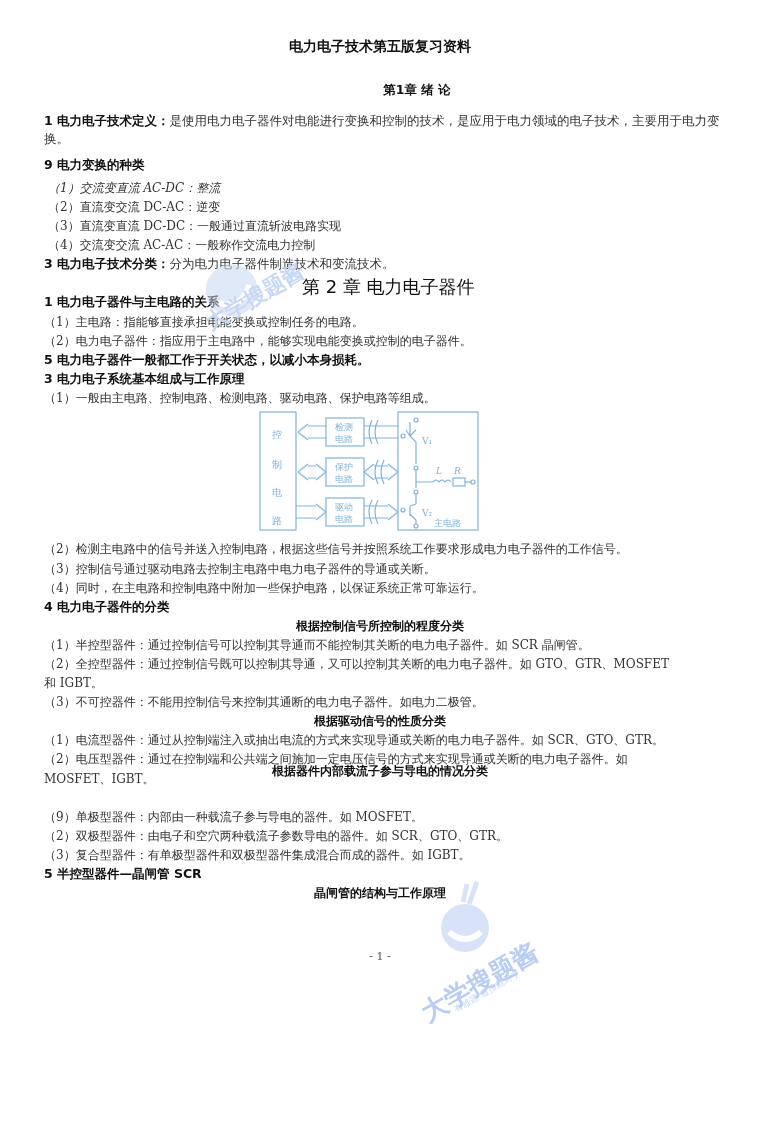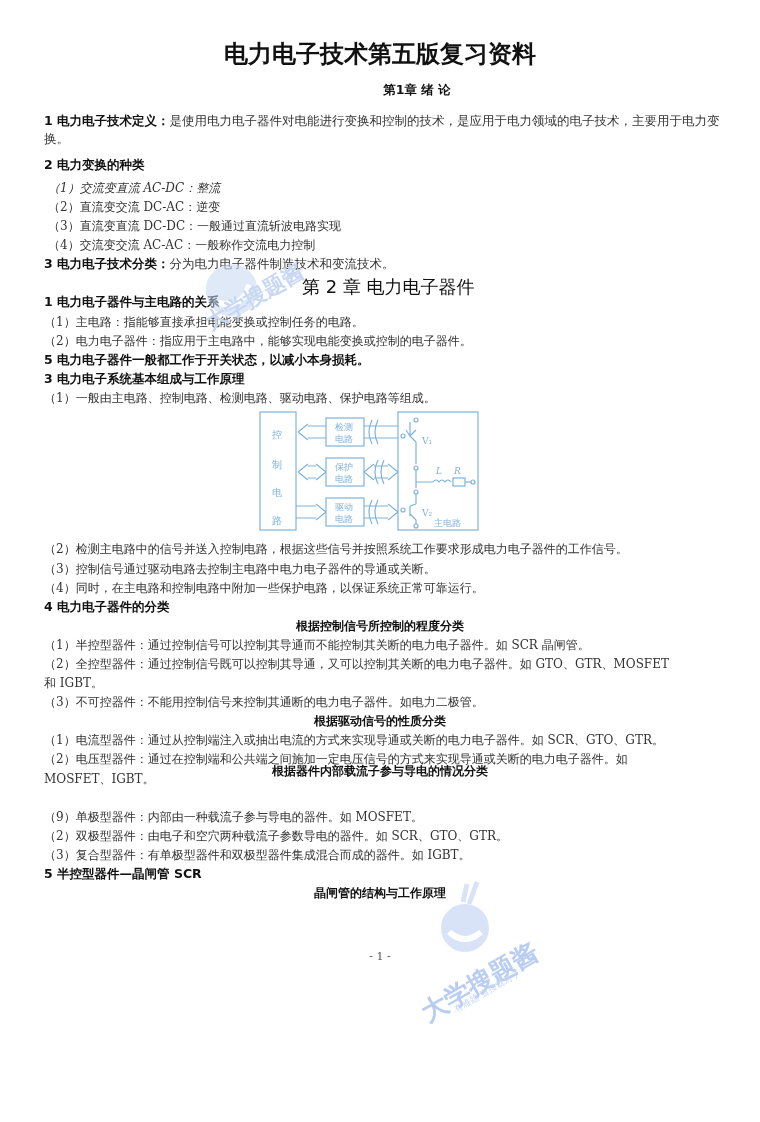--- a/index.html
+++ b/index.html
@@ -1,19 +1,19 @@
 <!DOCTYPE html>
 <html><head>
 <meta charset="utf-8">
 <style>
   html, body { margin:0; padding:0; background:#ffffff; }
   body { width:760px; height:1122px; position:relative; overflow:hidden;
          font-family:"DejaVu Serif","Liberation Serif",serif; color:#222; }
   .abs { position:absolute; white-space:nowrap; }
-  .title { top:38px; left:0; width:760px; text-align:center; font-size:24px; font-weight:bold; color:#111; font-family:"DejaVu Sans",sans-serif; }
+  .title { top:38px; left:0; width:760px; text-align:center; font-size:14px; font-weight:bold; color:#111; font-family:"DejaVu Sans",sans-serif; }
   .chap { left:0; width:760px; text-align:center; font-size:12.5px; font-weight:bold; color:#111; font-family:"DejaVu Sans",sans-serif;margin-left:37px; }
   .sub { left:0; width:760px; text-align:center; font-size:12px; font-weight:bold; color:#111; font-family:"DejaVu Sans",sans-serif; }
   .h { left:44px; font-size:12.5px; font-weight:bold; color:#111; font-family:"DejaVu Sans",sans-serif; }
   .h .rest { font-weight:normal; color:#333; font-family:"DejaVu Serif",serif; }
   .p { left:48px; font-size:12px; color:#333; }
   .p2 { left:44px; font-size:12px; color:#333; }
   .wrap { white-space:normal; width:680px; line-height:18px; }
   .pagenum { top:950px; left:0; width:760px; text-align:center; font-size:11px; color:#555; }
   .diagram { position:absolute; left:258px; top:410px; width:222px; height:122px; }
   .wm { position:absolute; pointer-events:none; opacity:0.55; }
@@ -22,21 +22,21 @@
 <body>
 
 <div class="abs title">电力电子技术第五版复习资料</div>
 
 <div class="abs chap" style="top:82px;">第1章 绪  论</div>
 
 <div class="abs h wrap" style="top:112px;">
   <span>1 电力电子技术定义：</span><span class="rest">是使用电力电子器件对电能进行变换和控制的技术，是应用于电力领域的电子技术，主要用于电力变换。</span>
 </div>
 
-<div class="abs h" style="top:157px;">2 电力变换的种类</div>
+<div class="abs h" style="top:157px;">9 电力变换的种类</div>
 <div class="abs p" style="top:180px;font-style:italic;">（1）交流变直流 AC-DC：整流</div>
 <div class="abs p" style="top:199px;">（2）直流变交流 DC-AC：逆变</div>
 <div class="abs p" style="top:218px;">（3）直流变直流 DC-DC：一般通过直流斩波电路实现</div>
 <div class="abs p" style="top:237px;">（4）交流变交流 AC-AC：一般称作交流电力控制</div>
 
 <div class="abs h" style="top:256px;">
   <span>3 电力电子技术分类：</span><span class="rest">分为电力电子器件制造技术和变流技术。</span>
 </div>
 
 <div class="abs" style="top:275px;left:302px;font-size:18px;font-weight:normal;color:#111;font-family:'DejaVu Sans',sans-serif;">第 2 章  电力电子器件</div>

